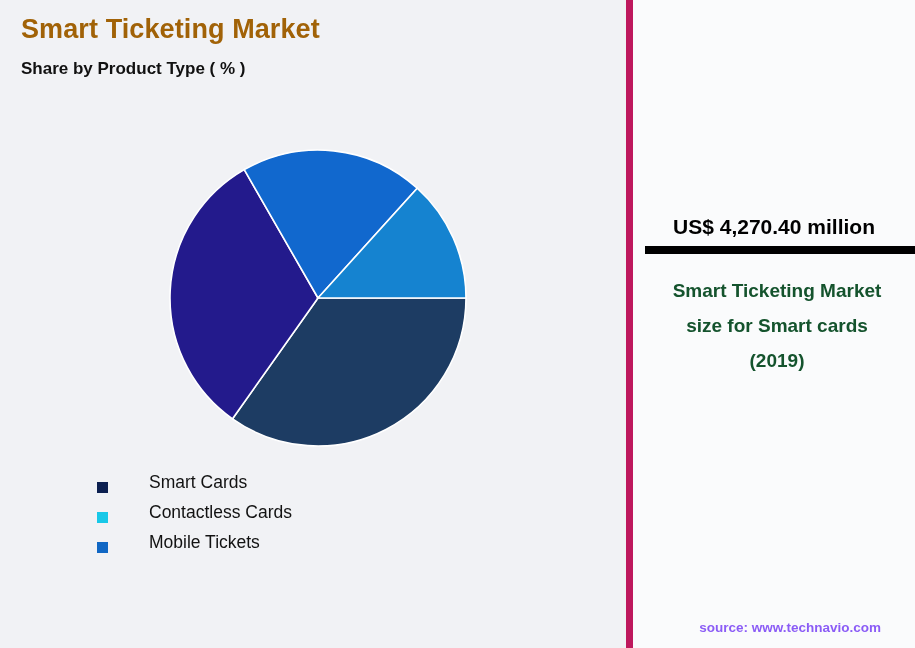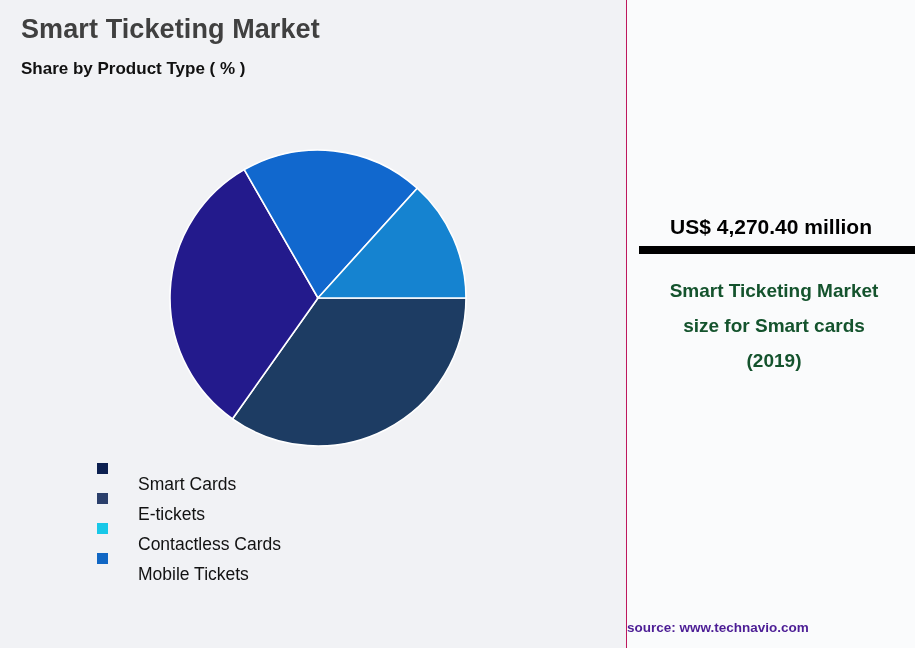--- a/index.html
+++ b/index.html
@@ -28,21 +28,21 @@
     width: 626px;
     height: 648px;
     background: #f1f2f5;
   }
   #chart-title {
     position: absolute;
     left: 21px;
     top: 14px;
     font-size: 27px;
     font-weight: bold;
-    color: #404040;
+    color: #a16207;
     letter-spacing: 0.1px;
     white-space: nowrap;
   }
   #chart-subtitle {
     position: absolute;
     left: 21px;
     top: 59px;
     font-size: 17px;
     font-weight: bold;
     color: #111111;
@@ -65,23 +65,22 @@
   }
 
   
   #legend {
     position: absolute;
     left: 97px;
     top: 463px;
   }
   .legend-row {
     display: flex;
-    align-items: flex-start;
+    align-items: flex-end;
     height: 30px;
-    flex-direction: column;
   }
   .legend-swatch {
     width: 11px;
     height: 11px;
     flex: 0 0 11px;
   }
   .legend-label {
     margin-left: 41px;
     font-size: 17.5px;
     color: #121212;
@@ -89,21 +88,21 @@
   }
 
   
   #right-panel {
     position: absolute;
     left: 626px;
     top: 0;
     width: 289px;
     height: 648px;
     background: #fafbfc;
-    border-left: 1px solid #be185d;
+    border-left: 7px solid #be185d;
     box-sizing: border-box;
   }
   #callout-value {
     position: absolute;
     left: 0;
     right: 0;
     top: 215px;
     text-align: center;
     font-size: 21px;
     font-weight: bold;
@@ -127,24 +126,24 @@
     font-size: 19px;
     font-weight: bold;
     line-height: 35px;
     color: #14532d;
   }
   #source-note {
     position: absolute;
     left: 0;
     right: 34px;
     bottom: 13px;
-    text-align: left;
+    text-align: right;
     font-size: 13.5px;
     font-weight: bold;
-    color: #4c1d95;
+    color: #8b5cf6;
     white-space: nowrap;
   }
 </style>
 </head>
 <body>
 
 <div id="page">
 
   <div id="left-panel">
 
@@ -162,24 +161,20 @@
           </g>
       </svg>
     </div>
 
     <div id="legend">
       <div class="legend-row">
         <span class="legend-swatch" style="background: rgb(12, 32, 80);"></span>
         <span class="legend-label">Smart Cards</span>
       </div>
       <div class="legend-row">
-        <span class="legend-swatch" style="background: rgb(43, 63, 107);"></span>
-        <span class="legend-label">E-tickets</span>
-      </div>
-      <div class="legend-row">
         <span class="legend-swatch" style="background: rgb(24, 200, 232);"></span>
         <span class="legend-label">Contactless Cards</span>
       </div>
       <div class="legend-row">
         <span class="legend-swatch" style="background: rgb(17, 103, 196);"></span>
         <span class="legend-label">Mobile Tickets</span>
       </div>
     </div>
 
   </div>

